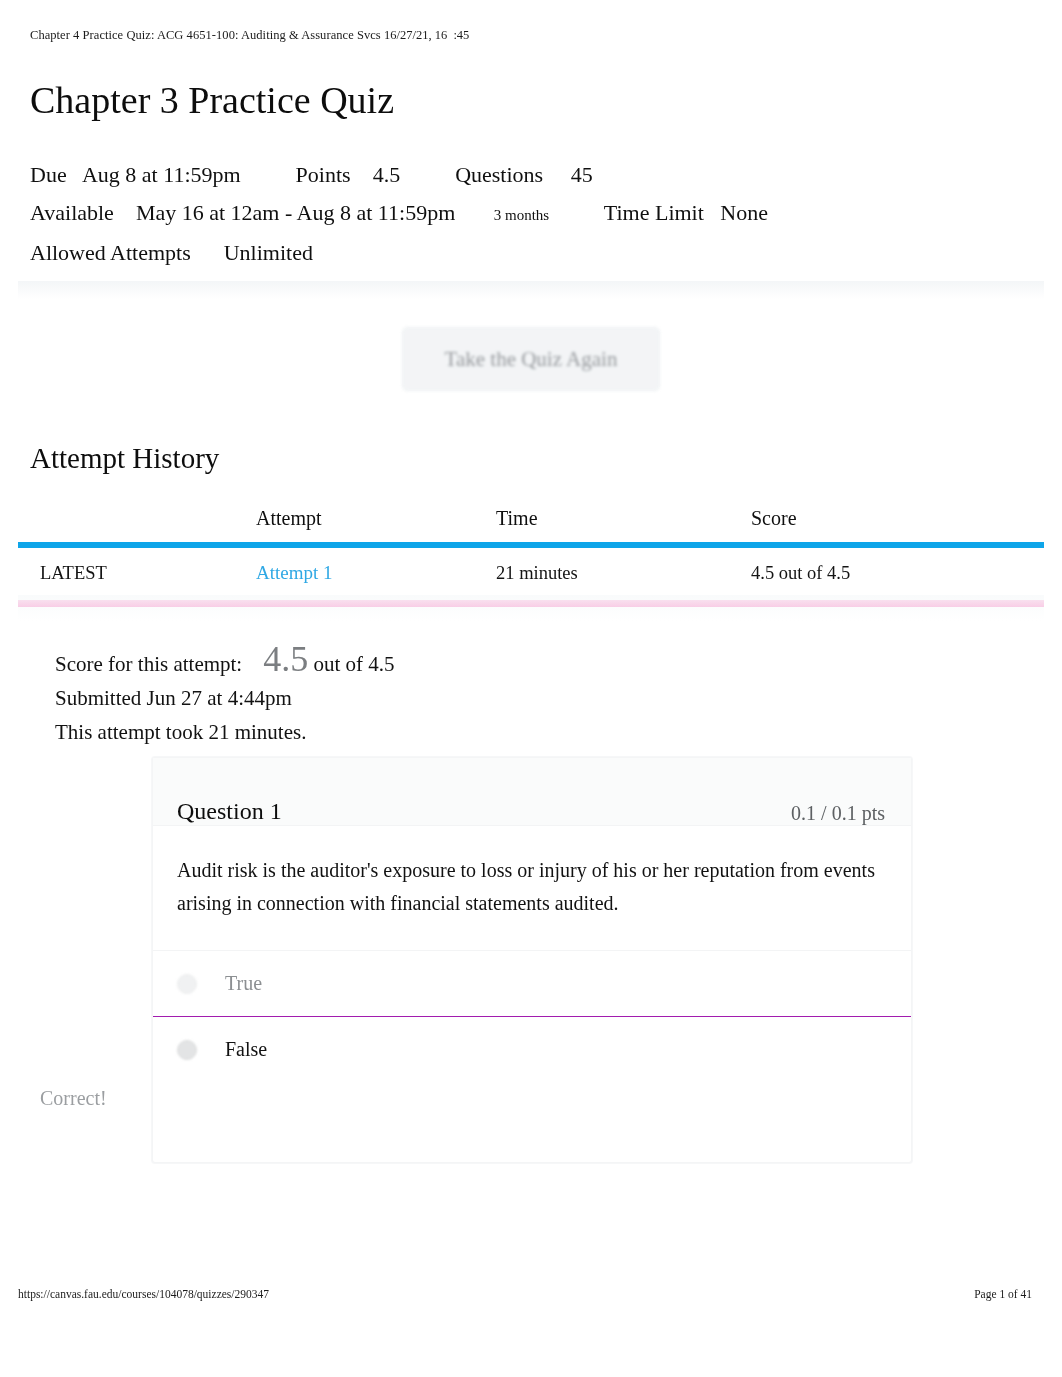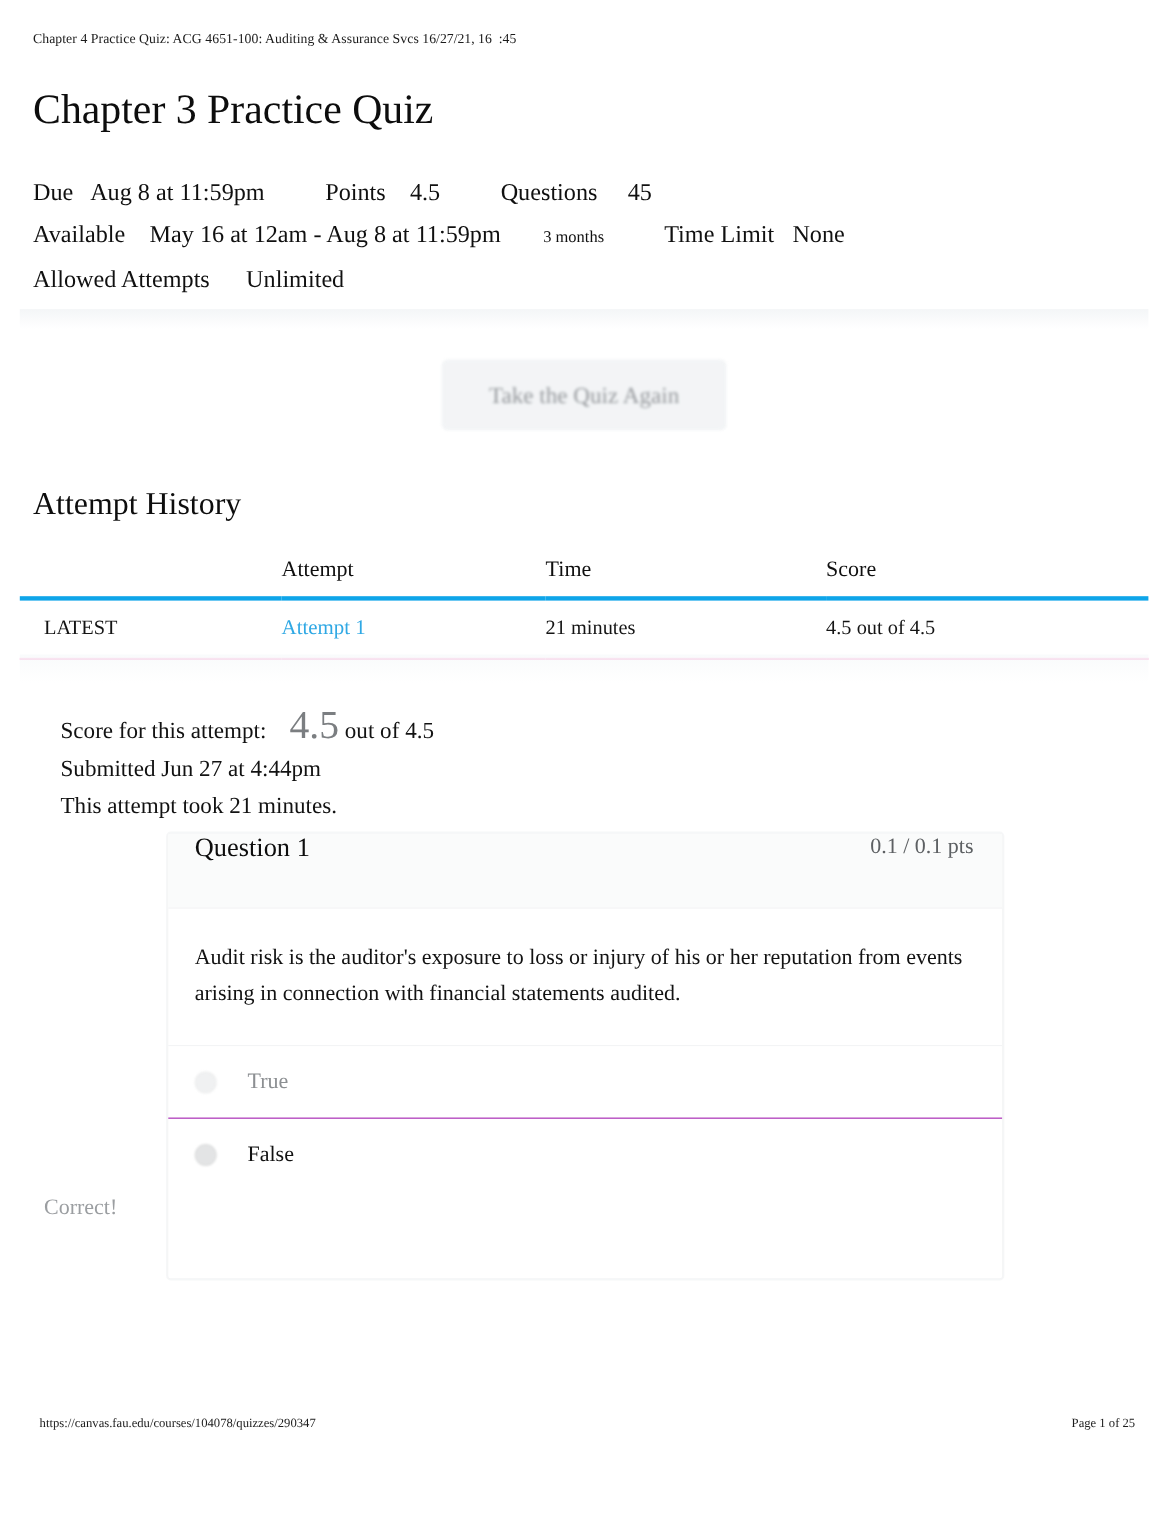--- a/index.html
+++ b/index.html
@@ -27,21 +27,21 @@
     align-items: baseline;
     font-size: 12.5px;
     color: #1b1b1b;
   }
   .print-header .ph-left { letter-spacing: 0.05px; }
   .print-header .ph-right { white-space: pre; }
 
   .print-footer {
     position: absolute;
     top: 1288px;
-    left: 36px;
+    left: 18px;
     right: 30px;
     display: flex;
     justify-content: space-between;
     align-items: baseline;
     font-size: 11.5px;
     color: #1b1b1b;
   }
 
   
   .page-title {
@@ -128,22 +128,22 @@
     font-weight: normal;
     padding: 4px 0 12px 0;
     font-size: 20px;
     color: #0f0f0f;
   }
   .attempt-table td {
     padding: 14px 0 16px 0;
     font-size: 18.5px;
     vertical-align: middle;
   }
-  .attempt-table thead tr { border-bottom: 4px solid #0ea5e9; }
-  .attempt-table tbody tr { border-bottom: 2px solid #f9a8d4; }
+  .attempt-table thead tr { border-bottom: 6px solid #0ea5e9; }
+  .attempt-table tbody tr { border-bottom: 7px solid #f9a8d4; }
   .col-flag   { width: 216px; padding-left: 22px !important; }
   .col-attempt{ width: 240px; }
   .col-time   { width: 255px; }
   .col-score  { width: auto; }
   .attempt-link {
     color: #2fa8e4;
     text-decoration: none;
     font-size: 19px;
     margin-top: 44px;
   }
@@ -182,21 +182,21 @@
     border: 1px solid #f4f5f6;
     border-radius: 3px;
     box-sizing: border-box;
     box-shadow: 0 0 0 1px rgba(240,242,244,0.6);
   }
   .q-header {
     height: 68px;
     background: #fafbfb;
     border-bottom: 1px solid #f3f4f5;
     display: flex;
-    align-items: flex-start;
+    align-items: flex-end;
     justify-content: space-between;
     padding: 0 26px 0 24px;
     box-sizing: border-box;
   }
   .q-title {
     font-size: 24px;
     color: #0d0d0d;
   }
   .q-points {
     font-size: 20px;
@@ -319,14 +319,14 @@
       <span class="radio selected"></span>
       <span class="answer-text">False</span>
     </div>
   </div>
 </div>
 
 <div class="correct-flag">Correct!</div>
 
 <div class="print-footer">
   <span>https://canvas.fau.edu/courses/104078/quizzes/290347</span>
-  <span>Page 1 of 25</span>
+  <span>Page 1 of 41</span>
 </div>
 
 </body></html>

